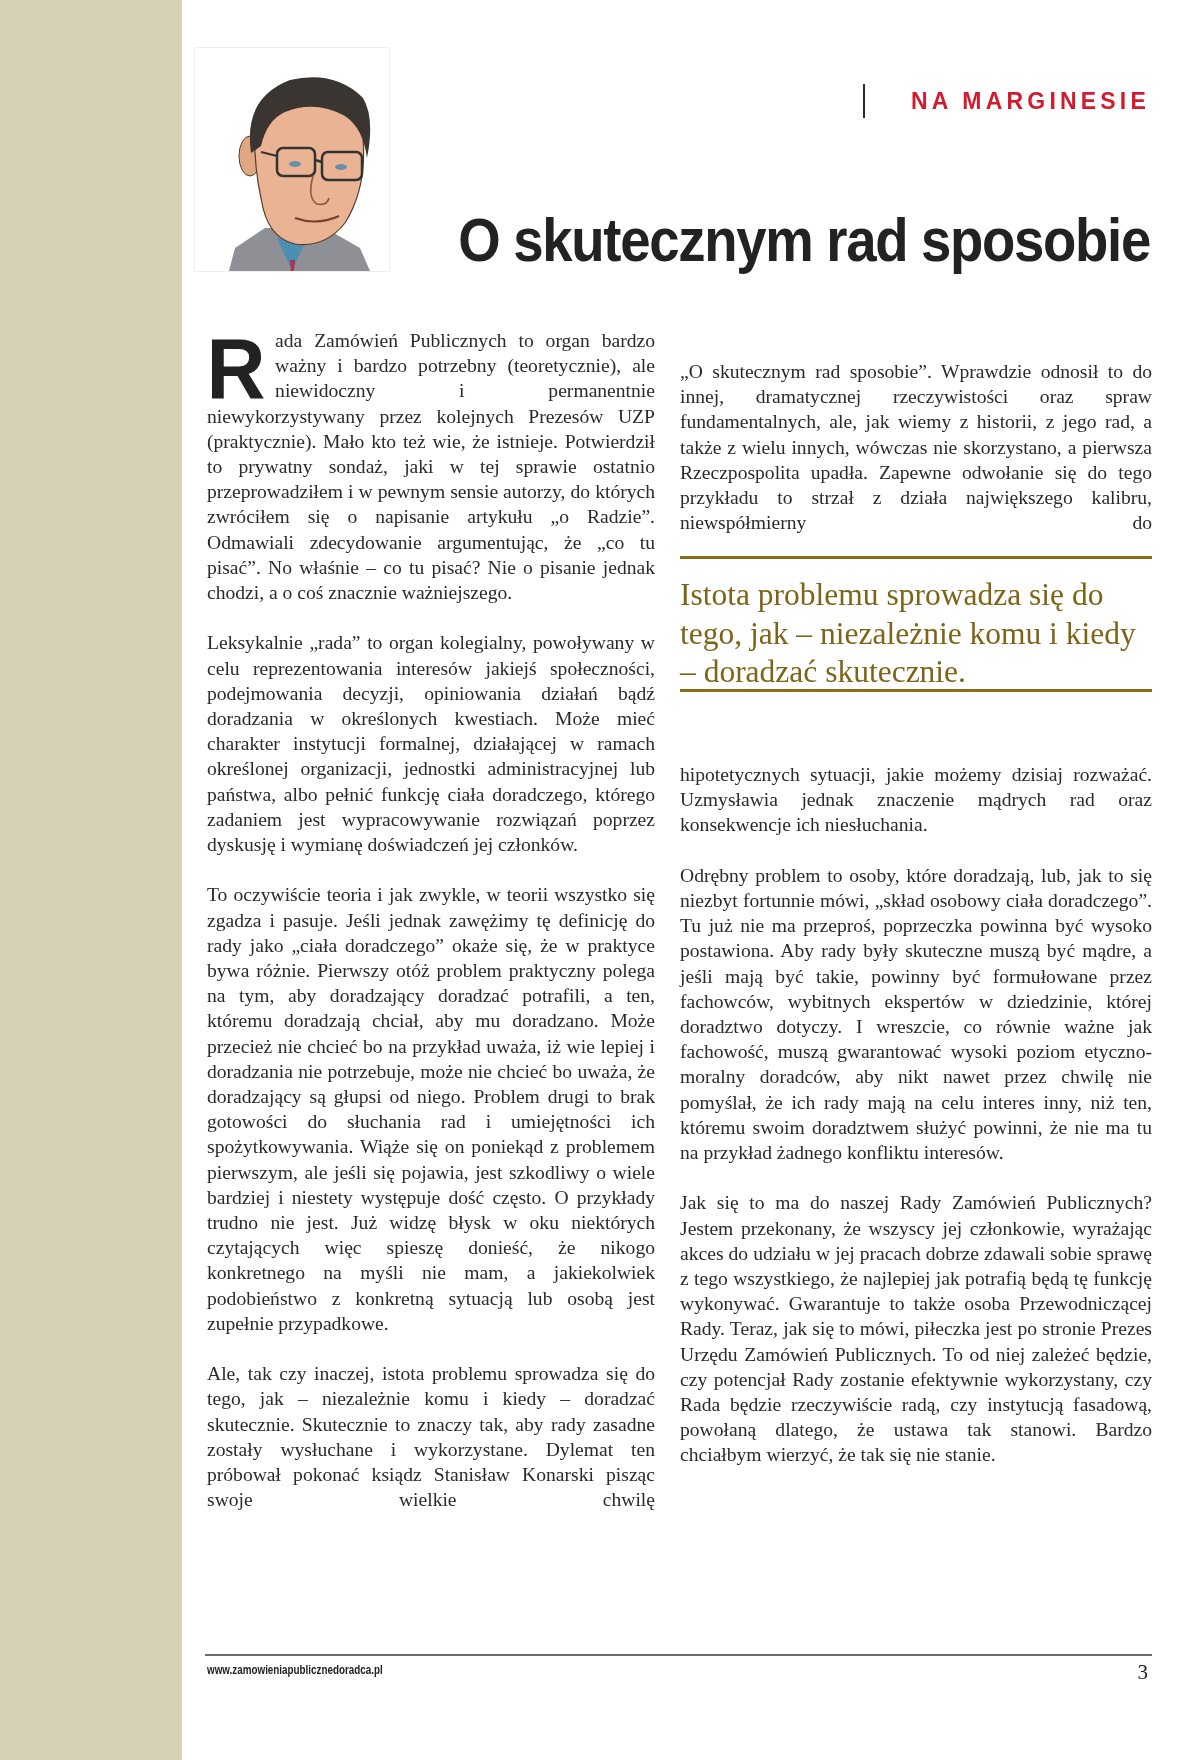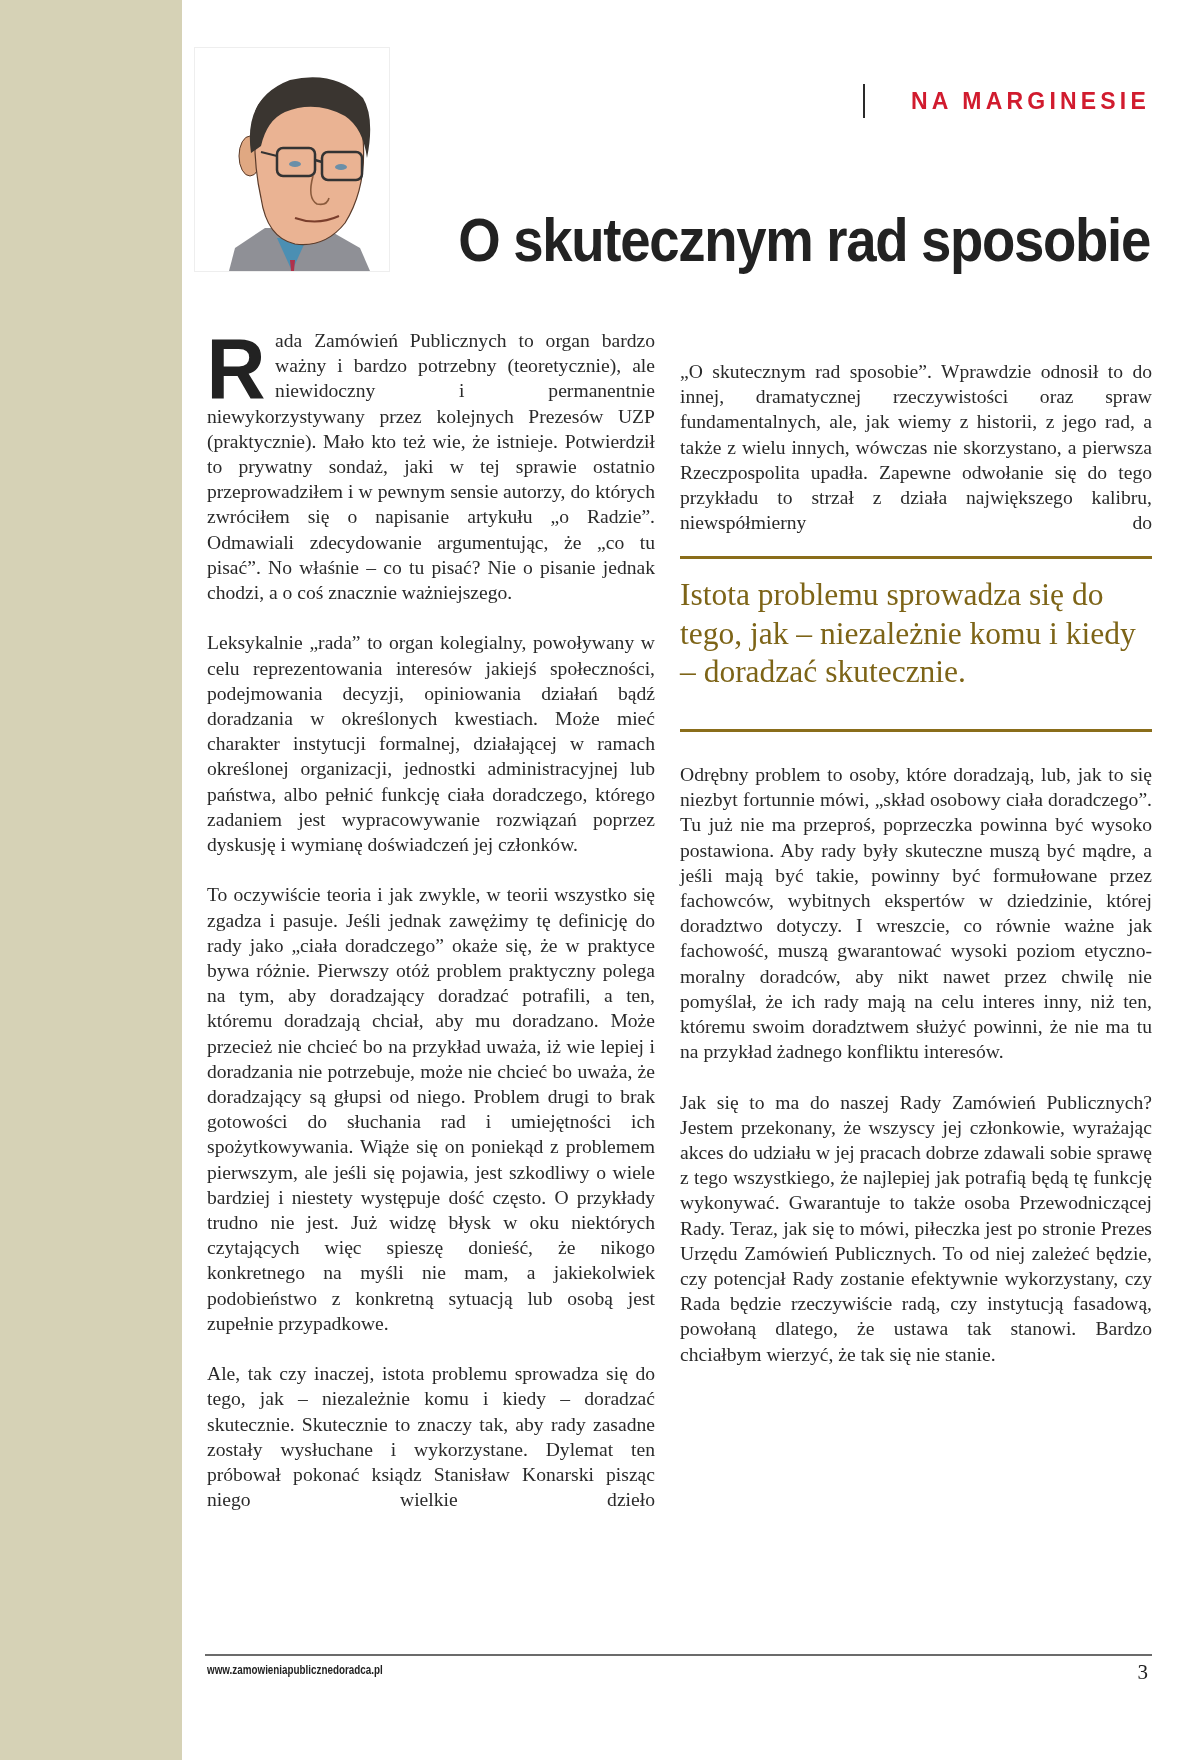--- a/index.html
+++ b/index.html
@@ -37,21 +37,21 @@
   .col-left { left: 207px; width: 448px; }
   .col-right { left: 680px; width: 472px; }
   .dropcap {
     float: left; font-family: "Liberation Sans", "DejaVu Sans", sans-serif; font-weight: bold;
     font-size: 86px; line-height: 68px; margin: 6px 8px 0 -2px; color: #222;
     transform: scaleX(0.95);
   }
   .pullquote {
     position: absolute; left: 680px; width: 472px; top: 556px;
     border-top: 3px solid #8a6d1a; border-bottom: 3px solid #8a6d1a;
-    padding: 17px 0 19px 0; box-sizing: border-box; height: 176px;
+    padding: 17px 0 19px 0; box-sizing: border-box; height: 136px;
   }
   .pullquote-text {
     color: #7d6417; font-size: 31.5px; line-height: 38.5px; margin: 0;
   }
   .col-right-2 { top: 762px; }
   .signature {
     text-align: right; font-style: italic; font-weight: bold; margin: 0; color: #222;
   }
   .footer-rule { position: absolute; left: 205px; top: 1654px; width: 947px; height: 2px; background: #6b6b6b; }
   .footer-url {
@@ -96,31 +96,32 @@
   <div class="section-bar"></div>
   <span class="section-text">NA MARGINESIE</span>
 </div>
 
 <h1 class="title">O skutecznym rad sposobie</h1>
 
 <div class="col col-left">
   <p><span class="dropcap">R</span><span>ada Zamówień Publicznych to organ bardzo ważny i bardzo potrzebny (teoretycznie), ale niewidoczny i permanentnie niewykorzystywany przez kolejnych Prezesów UZP (praktycznie). Mało kto też wie, że istnieje. Potwierdził to prywatny sondaż, jaki w tej sprawie ostatnio przeprowadziłem i w pewnym sensie autorzy, do których zwróciłem się o napisanie artykułu „o Radzie”. Odmawiali zdecydowanie argumentując, że „co tu pisać”. No właśnie – co tu pisać? Nie o pisanie jednak chodzi, a o coś znacznie ważniejszego.</span></p>
   <p>Leksykalnie „rada” to organ kolegialny, powoływany w celu reprezentowania interesów jakiejś społeczności, podejmowania decyzji, opiniowania działań bądź doradzania w określonych kwestiach. Może mieć charakter instytucji formalnej, działającej w ramach określonej organizacji, jednostki administracyjnej lub państwa, albo pełnić funkcję ciała doradczego, którego zadaniem jest wypracowywanie rozwiązań poprzez dyskusję i wymianę doświadczeń jej członków.</p>
   <p>To oczywiście teoria i jak zwykle, w teorii wszystko się zgadza i pasuje. Jeśli jednak zawężimy tę definicję do rady jako „ciała doradczego” okaże się, że w praktyce bywa różnie. Pierwszy otóż problem praktyczny polega na tym, aby doradzający doradzać potrafili, a ten, któremu doradzają chciał, aby mu doradzano. Może przecież nie chcieć bo na przykład uważa, iż wie lepiej i doradzania nie potrzebuje, może nie chcieć bo uważa, że doradzający są głupsi od niego. Problem drugi to brak gotowości do słuchania rad i umiejętności ich spożytkowywania. Wiąże się on poniekąd z problemem pierwszym, ale jeśli się pojawia, jest szkodliwy o wiele bardziej i niestety występuje dość często. O przykłady trudno nie jest. Już widzę błysk w oku niektórych czytających więc spieszę donieść, że nikogo konkretnego na myśli nie mam, a jakiekolwiek podobieństwo z konkretną sytuacją lub osobą jest zupełnie przypadkowe.</p>
-  <p style="text-align-last: justify;">Ale, tak czy inaczej, istota problemu sprowadza się do tego, jak – niezależnie komu i kiedy – doradzać skutecznie. Skutecznie to znaczy tak, aby rady zasadne zostały wysłuchane i wykorzystane. Dylemat ten próbował pokonać ksiądz Stanisław Konarski pisząc niego wielkie dzieło</p>
+  <p style="text-align-last: justify;">Ale, tak czy inaczej, istota problemu sprowadza się do tego, jak – niezależnie komu i kiedy – doradzać skutecznie. Skutecznie to znaczy tak, aby rady zasadne zostały wysłuchane i wykorzystane. Dylemat ten próbował pokonać ksiądz Stanisław Konarski pisząc swoje wielkie chwilę</p>
 </div>
 
 <div class="col col-right">
   <p style="text-align-last: justify; margin-top: 31px;">„O skutecznym rad sposobie”. Wprawdzie odnosił to do innej, dramatycznej rzeczywistości oraz spraw fundamentalnych, ale, jak wiemy z historii, z jego rad, a także z wielu innych, wówczas nie skorzystano, a pierwsza Rzeczpospolita upadła. Zapewne odwołanie się do tego przykładu to strzał z działa największego kalibru, niewspółmierny do</p>
 </div>
 
 <div class="pullquote">
   <p class="pullquote-text">Istota problemu sprowadza się do tego, jak – niezależnie komu i kiedy – doradzać skutecznie.</p>
 </div>
 
 <div class="col col-right col-right-2">
+  <p>hipotetycznych sytuacji, jakie możemy dzisiaj rozważać. Uzmysławia jednak znaczenie mądrych rad oraz konsekwencje ich niesłuchania.</p>
   <p>Odrębny problem to osoby, które doradzają, lub, jak to się niezbyt fortunnie mówi, „skład osobowy ciała doradczego”. Tu już nie ma przeproś, poprzeczka powinna być wysoko postawiona. Aby rady były skuteczne muszą być mądre, a jeśli mają być takie, powinny być formułowane przez fachowców, wybitnych ekspertów w dziedzinie, której doradztwo dotyczy. I wreszcie, co równie ważne jak fachowość, muszą gwarantować wysoki poziom etyczno-moralny doradców, aby nikt nawet przez chwilę nie pomyślał, że ich rady mają na celu interes inny, niż ten, któremu swoim doradztwem służyć powinni, że nie ma tu na przykład żadnego konfliktu interesów.</p>
   <p>Jak się to ma do naszej Rady Zamówień Publicznych? Jestem przekonany, że wszyscy jej członkowie, wyrażając akces do udziału w jej pracach dobrze zdawali sobie sprawę z tego wszystkiego, że najlepiej jak potrafią będą tę funkcję wykonywać. Gwarantuje to także osoba Przewodniczącej Rady. Teraz, jak się to mówi, piłeczka jest po stronie Prezes Urzędu Zamówień Publicznych. To od niej zależeć będzie, czy potencjał Rady zostanie efektywnie wykorzystany, czy Rada będzie rzeczywiście radą, czy instytucją fasadową, powołaną dlatego, że ustawa tak stanowi. Bardzo chciałbym wierzyć, że tak się nie stanie.</p>
 </div>
 
 <div class="footer-rule"></div>
 <div class="footer-url">www.zamowieniapublicznedoradca.pl</div>
 <div class="page-number">3</div>
 
 </body></html>

